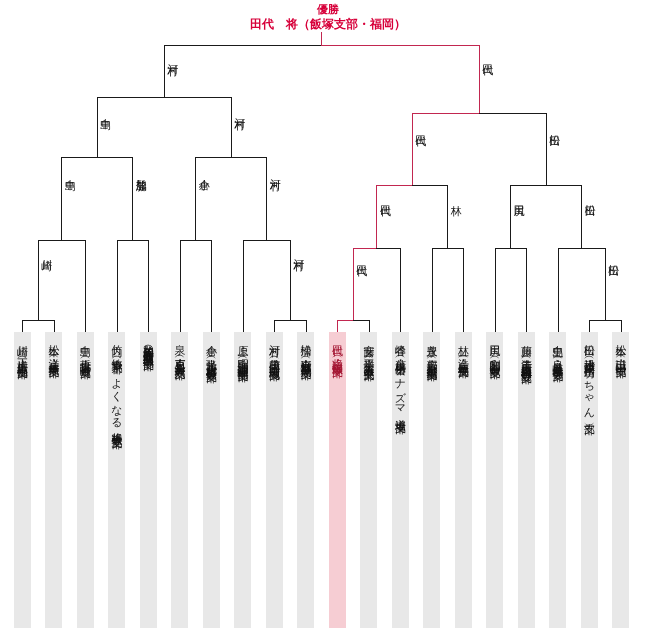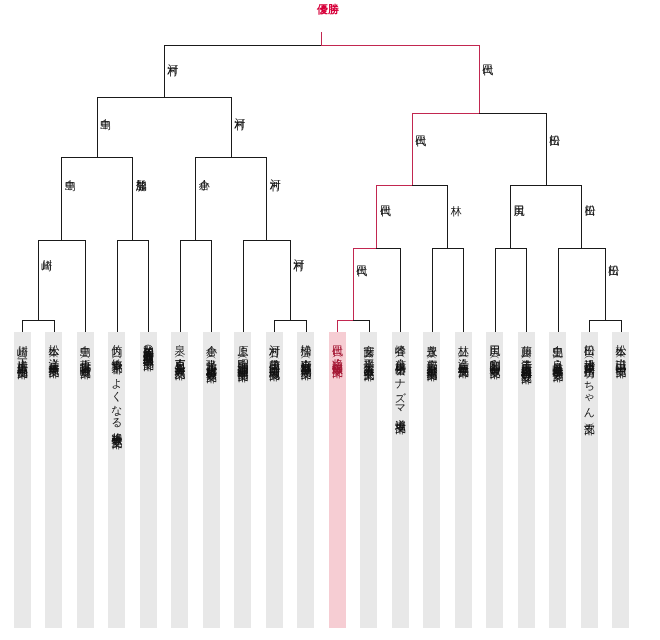--- a/index.html
+++ b/index.html
@@ -17,20 +17,21 @@
   .col.hl{background:#f6cdd3;}
   .col.hl .t{color:#a31532;}
   .t{writing-mode:vertical-rl;text-orientation:mixed;font-size:11px;line-height:17px;
      letter-spacing:1px;padding-top:4px;white-space:nowrap;}
 </style>
 </head>
 <body>
 
 <div class="stage">
   <div class="hdr" id="hdr-label">優勝</div>
+  <div class="hdr" id="hdr-name">田代　将（飯塚支部・福岡）</div>
 <div class="ln" style="left: 22px; top: 320px; width: 31.5px; height: 1px;"></div>
     <div class="ln" style="left: 274px; top: 320px; width: 31.5px; height: 1px;"></div>
     <div class="ln" style="left: 352.75px; top: 320px; width: 15.75px; height: 1px;"></div>
     <div class="ln" style="left: 589px; top: 320px; width: 31.5px; height: 1px;"></div>
     <div class="ln" style="left: 37.75px; top: 240px; width: 47.25px; height: 1px;"></div>
     <div class="ln" style="left: 116.5px; top: 240px; width: 31.5px; height: 1px;"></div>
     <div class="ln" style="left: 179.5px; top: 240px; width: 31.5px; height: 1px;"></div>
     <div class="ln" style="left: 242.5px; top: 240px; width: 47.25px; height: 1px;"></div>
     <div class="ln" style="left: 376.375px; top: 248px; width: 23.625px; height: 1px;"></div>
     <div class="ln" style="left: 431.5px; top: 248px; width: 31.5px; height: 1px;"></div>

